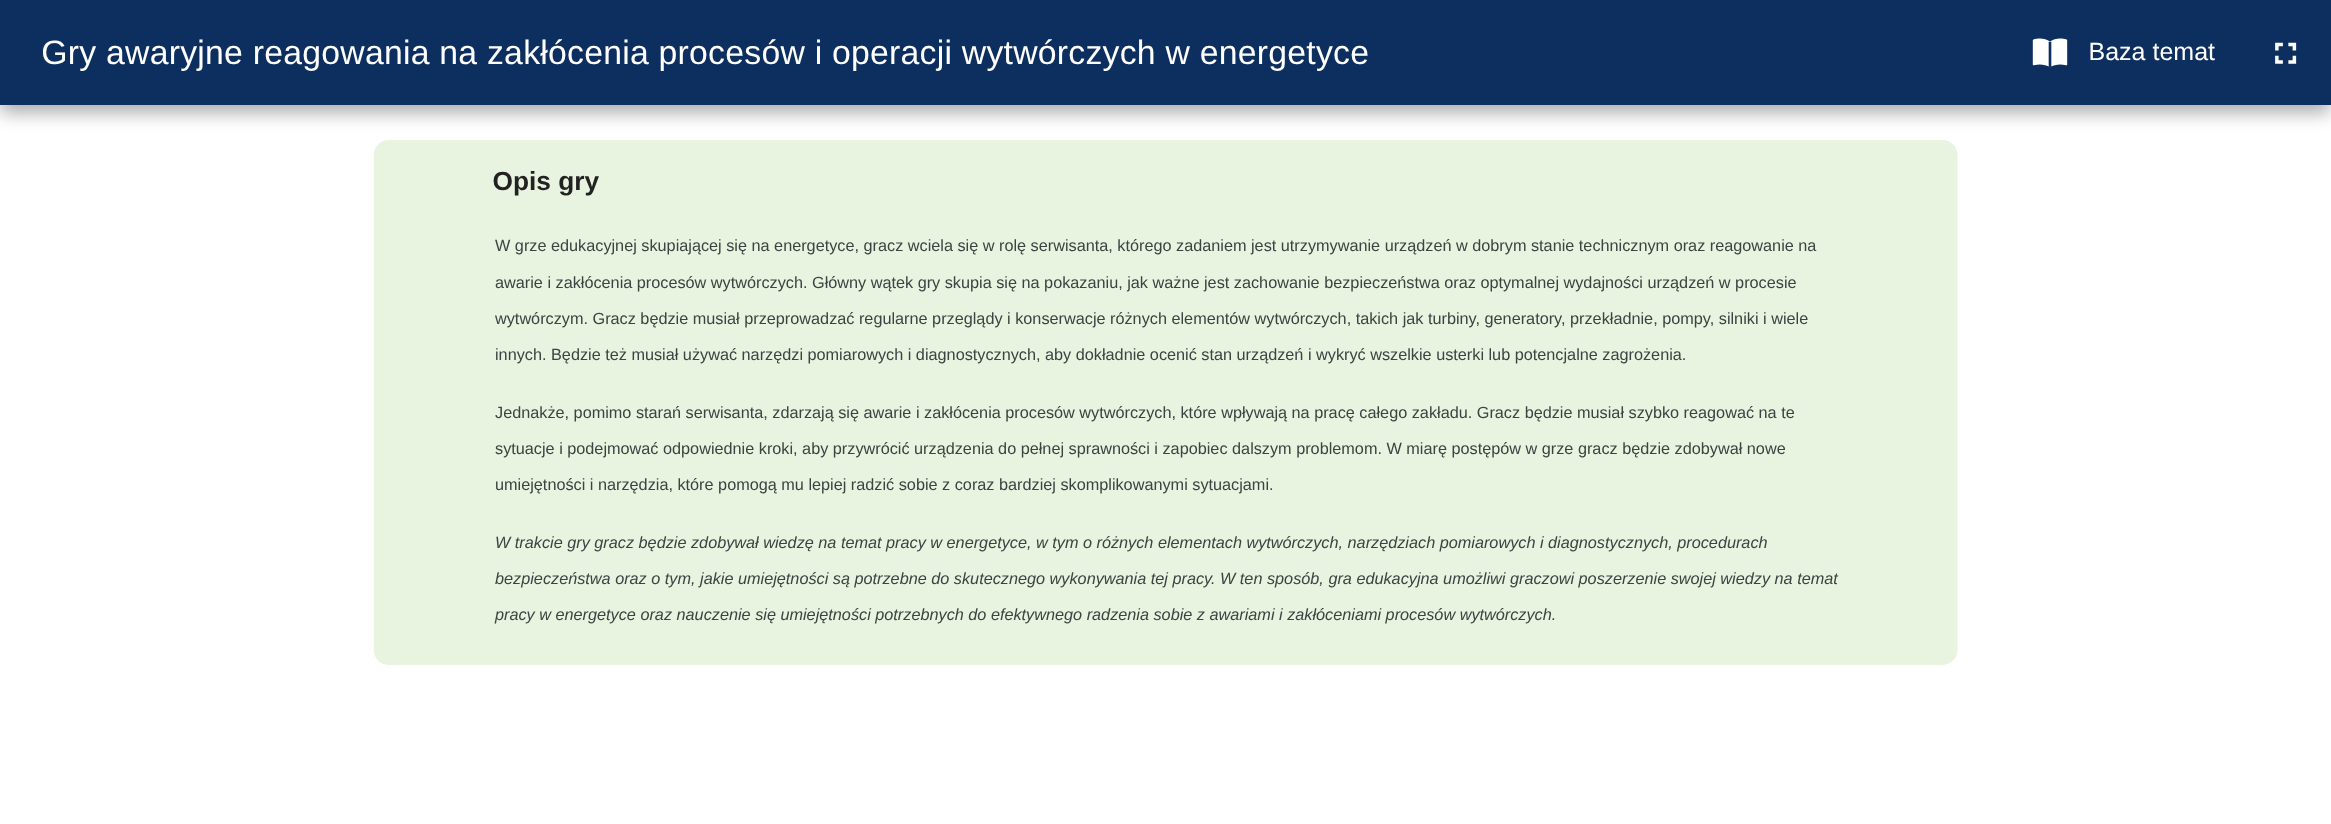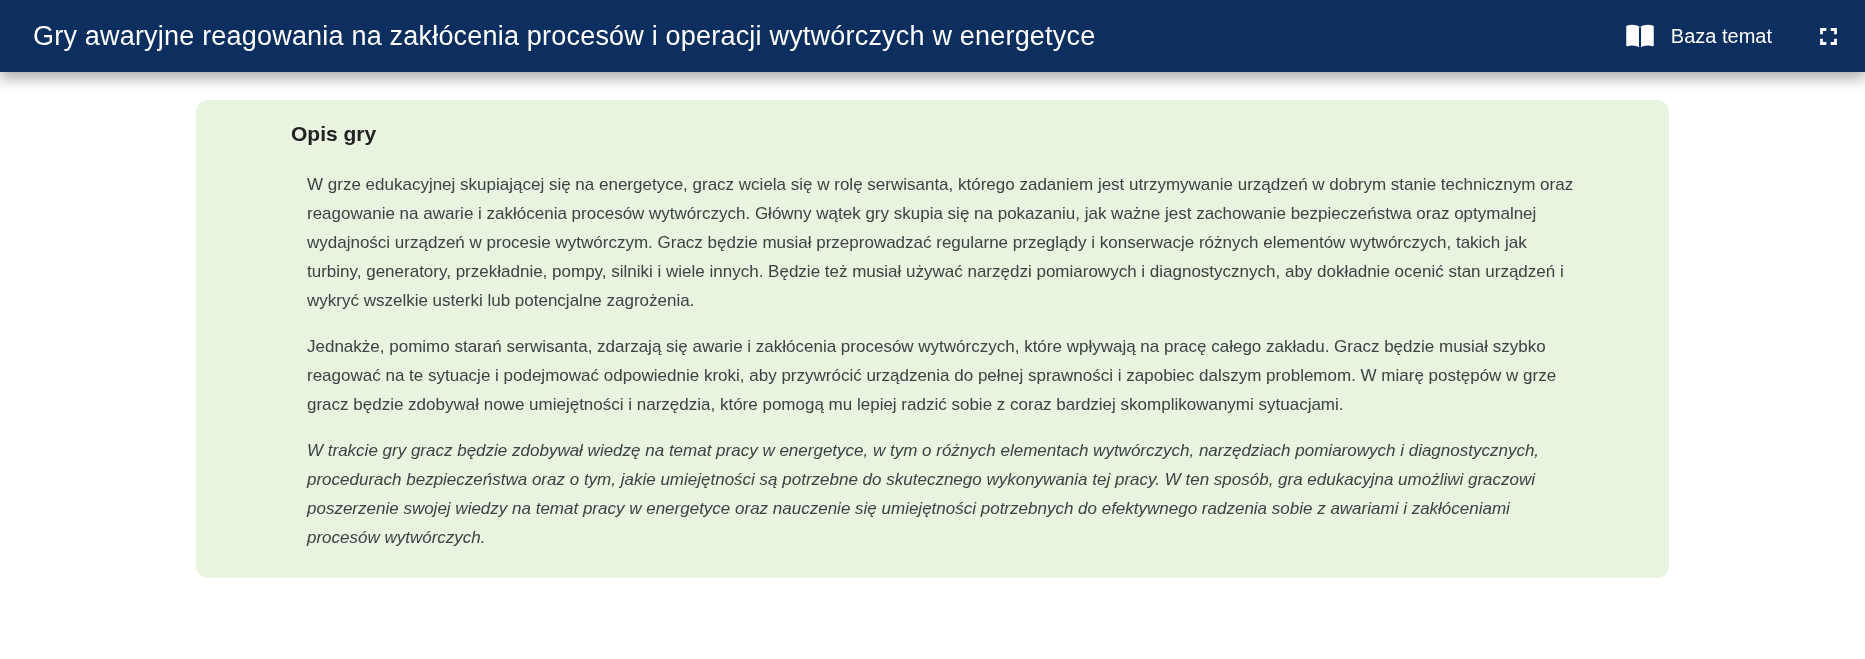--- a/index.html
+++ b/index.html
@@ -7,21 +7,21 @@
   body {
     width: 1865px;
     height: 659px;
     background: #ffffff;
     font-family: "Liberation Sans", sans-serif;
     overflow: hidden;
   }
 
   
   .app-header {
-    height: 72px;
+    height: 84px;
     background: #0d2f5f;
     display: flex;
     align-items: center;
     justify-content: space-between;
     padding: 0 26px 0 33px;
     box-shadow: 0 6px 14px rgba(0,0,0,0.35);
     position: relative;
     z-index: 2;
   }
   .app-title {
@@ -50,37 +50,37 @@
     font-size: 20px;
     cursor: pointer;
   }
   .icon { display: inline-flex; align-items: center; justify-content: center; }
 
   
   .main-area {
     padding-top: 28px;
   }
   .card {
-    width: 1473px;
+    width: 1267px;
     margin: 0 auto;
     background: #e8f3e0;
     border-radius: 12px;
     padding: 22px 95px 26px 95px;
   }
   .card-heading {
     font-size: 21px;
     font-weight: 700;
     color: #222222;
     margin: 0 0 24px 0;
   }
   .card-paragraph {
-    font-size: 17px;
+    font-size: 13px;
     line-height: 29px;
     color: #3d4242;
-    margin: 0 0 17px 16px;
+    margin: 0 0 17px 2px;
   }
   .card-paragraph:last-child { margin-bottom: 0; font-style: italic; }
 </style>
 </head>
 <body>
 
 <header class="app-header">
   <h1 class="app-title">Gry awaryjne reagowania na zakłócenia procesów i operacji wytwórczych w energetyce</h1>
 
   <div class="header-actions">

